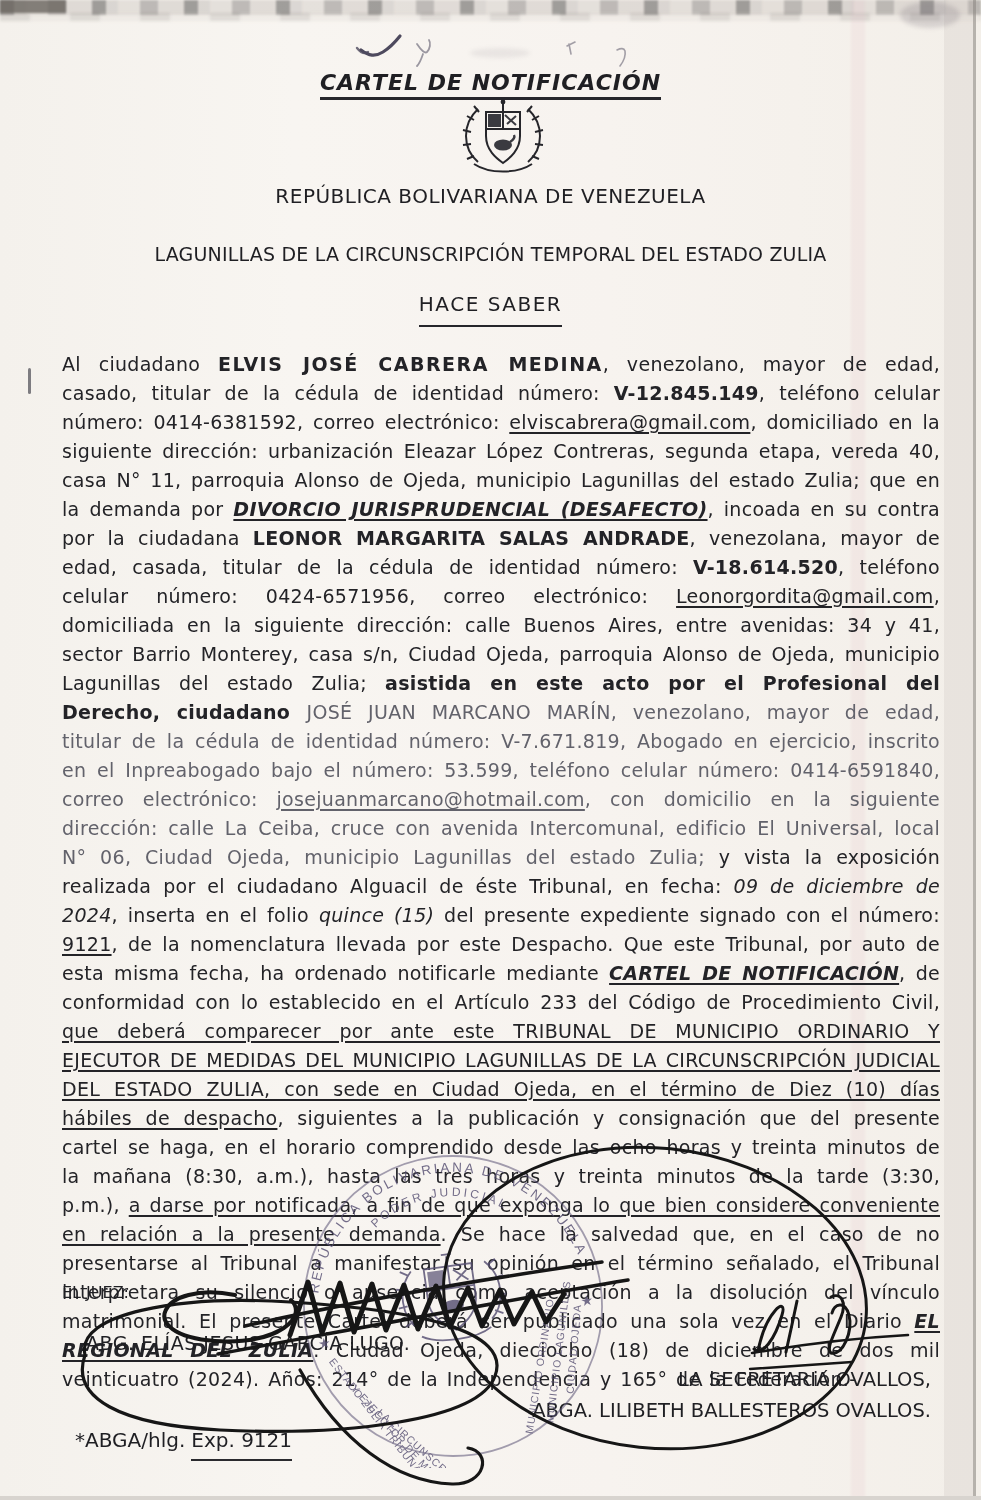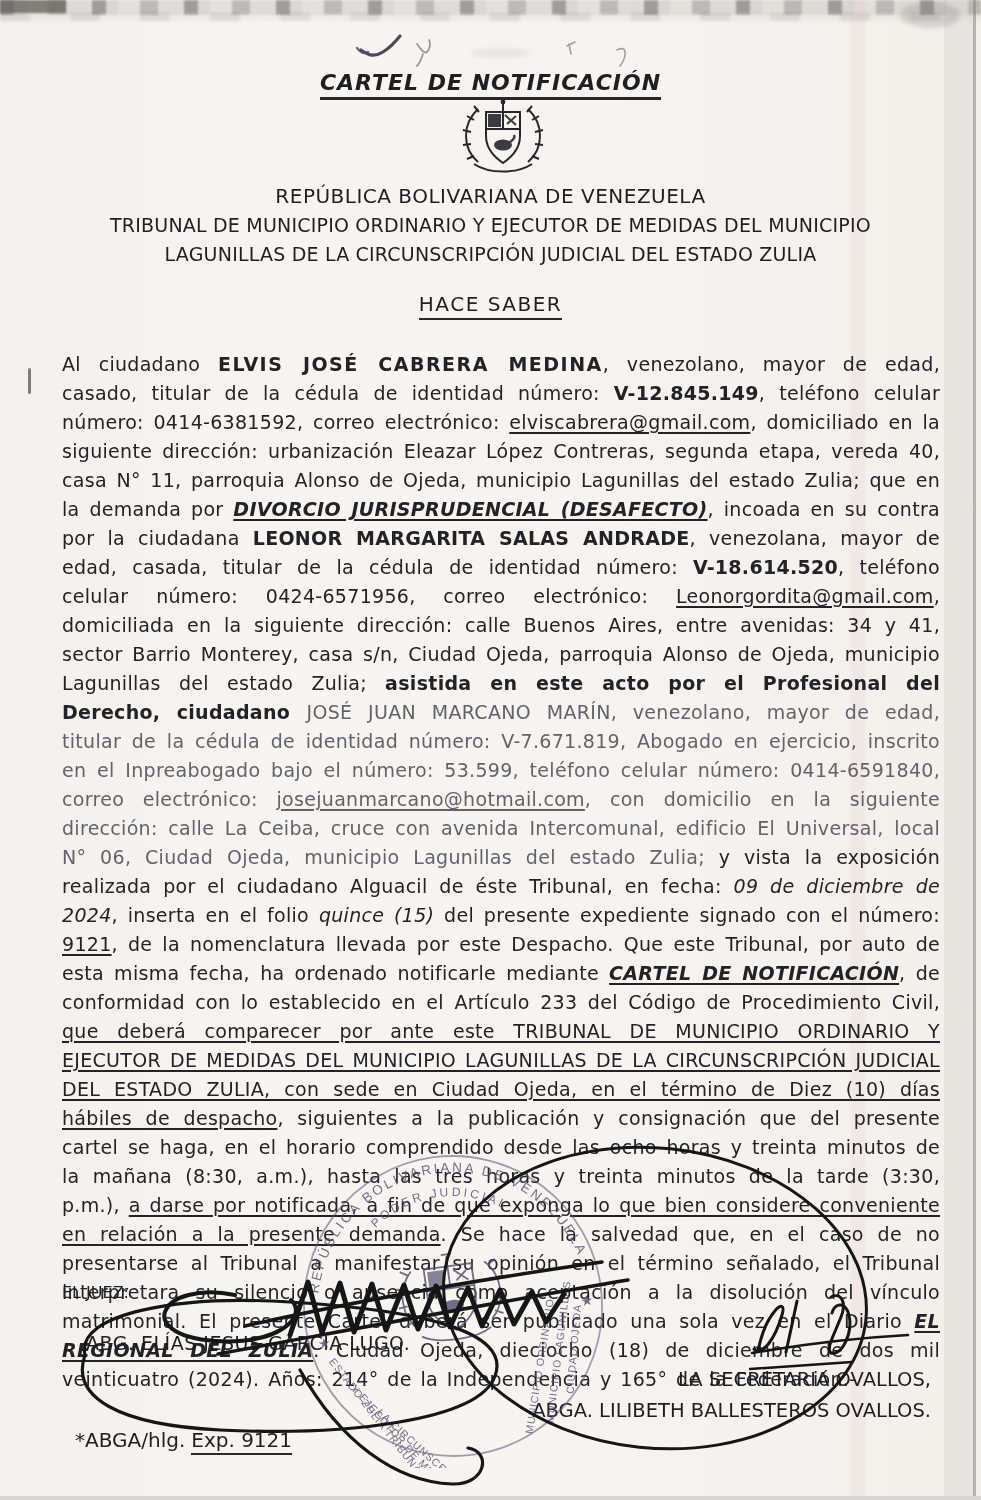--- a/index.html
+++ b/index.html
@@ -26,38 +26,38 @@
   .smudge{position:absolute;background:rgba(130,125,130,.25);filter:blur(2px);border-radius:50%;}
   .margin-tick{position:absolute;left:28px;top:368px;width:3px;height:26px;background:#4a4a52;opacity:.7;border-radius:2px;}
   
   .center{position:absolute;left:0;width:981px;text-align:center;}
   .doc-title{top:70px;font-size:22px;font-weight:bold;font-style:italic;letter-spacing:1px;}
   .doc-title span{border-bottom:3px solid #26262b;padding-bottom:2px;}
   .republic{top:184px;font-size:20px;letter-spacing:.5px;}
   .court1{top:214px;font-size:19px;letter-spacing:.2px;}
   .court2{top:243px;font-size:19px;letter-spacing:.2px;}
   .notice{top:292px;font-size:20px;letter-spacing:1.5px;}
-  .notice span{border-bottom:2px solid #26262b;padding-bottom:2px;}
+  .notice span{border-bottom:2px solid #26262b;padding-bottom:9px;}
   
   .body-text{
     position:absolute;left:62px;top:350px;width:878px;
     font-size:19px;line-height:29px;text-align:justify;
     letter-spacing:.3px;word-spacing:2.5px;color:#232327;
   }
   .b{font-weight:bold;}
   .i{font-style:italic;}
   .u{text-decoration:underline;text-underline-offset:3px;text-decoration-thickness:1.5px;margin-top:28px;}
   .f{color:#62626b;}
   .ls{letter-spacing:1.5px;}
   .judge-label{position:absolute;left:62px;top:1283px;font-size:16px;}
   .judge-name{position:absolute;left:86px;top:1332px;font-size:19px;letter-spacing:.5px;}
   .sec-role{position:absolute;right:50px;top:1368px;font-size:19.5px;text-align:right;}
   .sec-name{position:absolute;right:50px;top:1399px;font-size:19.5px;text-align:right;}
   .footer-line{position:absolute;left:75px;top:1428px;font-size:20px;}
-  .u2{border-bottom:2px solid #2a2a2e;padding-bottom:1px;margin-left:6px;}
+  .u2{border-bottom:2px solid #2a2a2e;padding-bottom:7px;margin-left:6px;}
   
   .overlay{position:absolute;pointer-events:none;}
   .stamp{opacity:.82;}
   .stamp text{fill:#564f72;font-family:"Liberation Sans",sans-serif;}
   .sig path{fill:none;stroke:#161616;stroke-linecap:round;stroke-linejoin:round;}
   .marks path{fill:none;stroke:#4e4a5e;stroke-linecap:round;}
 </style>
 </head>
 <body>
 
@@ -97,22 +97,21 @@
       <path d="M56,14 L56,5"></path>
       <circle cx="56" cy="4" r="2.4" fill="#26262b" stroke="none"></circle>
     </g>
     <rect x="41" y="16" width="13" height="13" fill="#3a3a40"></rect>
     <path d="M58,17 l11,10 M60,26 l9,-8" stroke="#3a3a40" stroke-width="2" fill="none"></path>
     <ellipse cx="56" cy="47" rx="9" ry="5.5" fill="#3a3a40"></ellipse>
     <path d="M63,44 c3,-2 5,-5 4,-7" stroke="#3a3a40" stroke-width="2.4" fill="none"></path>
   </svg>
 
   <div class="center republic">REPÚBLICA BOLIVARIANA DE VENEZUELA</div>
-  <div class="center court1">TRIBUNAL DE MUNICIPIO ORDINARIO Y EJECUTOR DE MEDIDAS DEL MUNICIPIO</div>
-  <div class="center court2">LAGUNILLAS DE LA CIRCUNSCRIPCIÓN JUDICIAL DEL ESTADO ZULIA</div>
+  <div class="center court2">LAGUNILLAS DE LA CIRCUNSCRIPCIÓN TEMPORAL DEL ESTADO ZULIA</div>
   <div class="center notice">
     <span>HACE SABER</span>
   </div>
 
   <div class="body-text"><span>Al ciudadano </span><span class="b ls">ELVIS JOSÉ CABRERA MEDINA</span><span>, venezolano, mayor de edad, casado, titular de la cédula de identidad número: </span><span class="b">V-12.845.149</span><span>, teléfono celular número: 0414-6381592, correo electrónico: </span><span class="u">elviscabrera@gmail.com</span><span>, domiciliado en la siguiente dirección: urbanización Eleazar López Contreras, segunda etapa, vereda 40, casa N° 11, parroquia Alonso de Ojeda, municipio Lagunillas del estado Zulia; que en la demanda por </span><span class="b i u">DIVORCIO JURISPRUDENCIAL (DESAFECTO)</span><span>, incoada en su contra por la ciudadana </span><span class="b">LEONOR MARGARITA SALAS ANDRADE</span><span>, venezolana, mayor de edad, casada, titular de la cédula de identidad número: </span><span class="b">V-18.614.520</span><span>, teléfono celular número: 0424-6571956, correo electrónico: </span><span class="u">Leonorgordita@gmail.com</span><span>, domiciliada en la siguiente dirección: calle Buenos Aires, entre avenidas: 34 y 41, sector Barrio Monterey, casa s/n, Ciudad Ojeda, parroquia Alonso de Ojeda, municipio Lagunillas del estado Zulia; </span><span class="b">asistida en este acto por el Profesional del Derecho, ciudadano </span><span class="f">JOSÉ JUAN MARCANO MARÍN</span><span class="f">, venezolano, mayor de edad, titular de la cédula de identidad número: V-7.671.819, Abogado en ejercicio, inscrito en el Inpreabogado bajo el número: 53.599, teléfono celular número: 0414-6591840, correo electrónico: </span><span class="f u">josejuanmarcano@hotmail.com</span><span class="f">, con domicilio en la siguiente dirección: calle La Ceiba, cruce con avenida Intercomunal, edificio El Universal, local N° 06, Ciudad Ojeda, municipio Lagunillas del estado Zulia; </span><span>y vista la exposición realizada por el ciudadano Alguacil de éste Tribunal, en fecha: </span><span class="i">09 de diciembre de 2024</span><span>, inserta en el folio </span><span class="i">quince (15)</span><span> del presente expediente signado con el número: </span><span class="u">9121</span><span>, de la nomenclatura llevada por este Despacho. Que este Tribunal, por auto de esta misma fecha, ha ordenado notificarle mediante </span><span class="b i u">CARTEL DE NOTIFICACIÓN</span><span>, de conformidad con lo establecido en el Artículo 233 del Código de Procedimiento Civil, </span><span class="u">que deberá comparecer por ante este TRIBUNAL DE MUNICIPIO ORDINARIO Y EJECUTOR DE MEDIDAS DEL MUNICIPIO LAGUNILLAS DE LA CIRCUNSCRIPCIÓN JUDICIAL DEL ESTADO ZULIA, con sede en Ciudad Ojeda, en el término de Diez (10) días hábiles de despacho</span><span>, siguientes a la publicación y consignación que del presente cartel se haga, en el horario comprendido desde las ocho horas y treinta minutos de la mañana (8:30, a.m.), hasta las tres horas y treinta minutos de la tarde (3:30, p.m.), </span><span class="u">a darse por notificada, a fin de que exponga lo que bien considere conveniente en relación a la presente demanda</span><span>. Se hace la salvedad que, en el caso de no presentarse al Tribunal a manifestar su opinión en el término señalado, el Tribunal interpretara su silencio o ausencia como aceptación a la disolución del vínculo matrimonial. El presente Cartel deberá ser publicado una sola vez en el Diario </span><span class="b i u">EL REGIONAL DEL ZULIA</span><span>. Ciudad Ojeda, dieciocho (18) de diciembre de dos mil veinticuatro (2024). Años: 214° de la Independencia y 165° de la Federación.-</span></div>
 
   <div class="judge-label">EL JUEZ:</div>
   <div class="judge-name">ABG. ELÍAS JESUS GARCÍA LUGO.</div>
   <div class="sec-role">LA SECRETARIA OVALLOS,</div>
   <div class="sec-name">ABGA. LILIBETH BALLESTEROS OVALLOS.</div>

